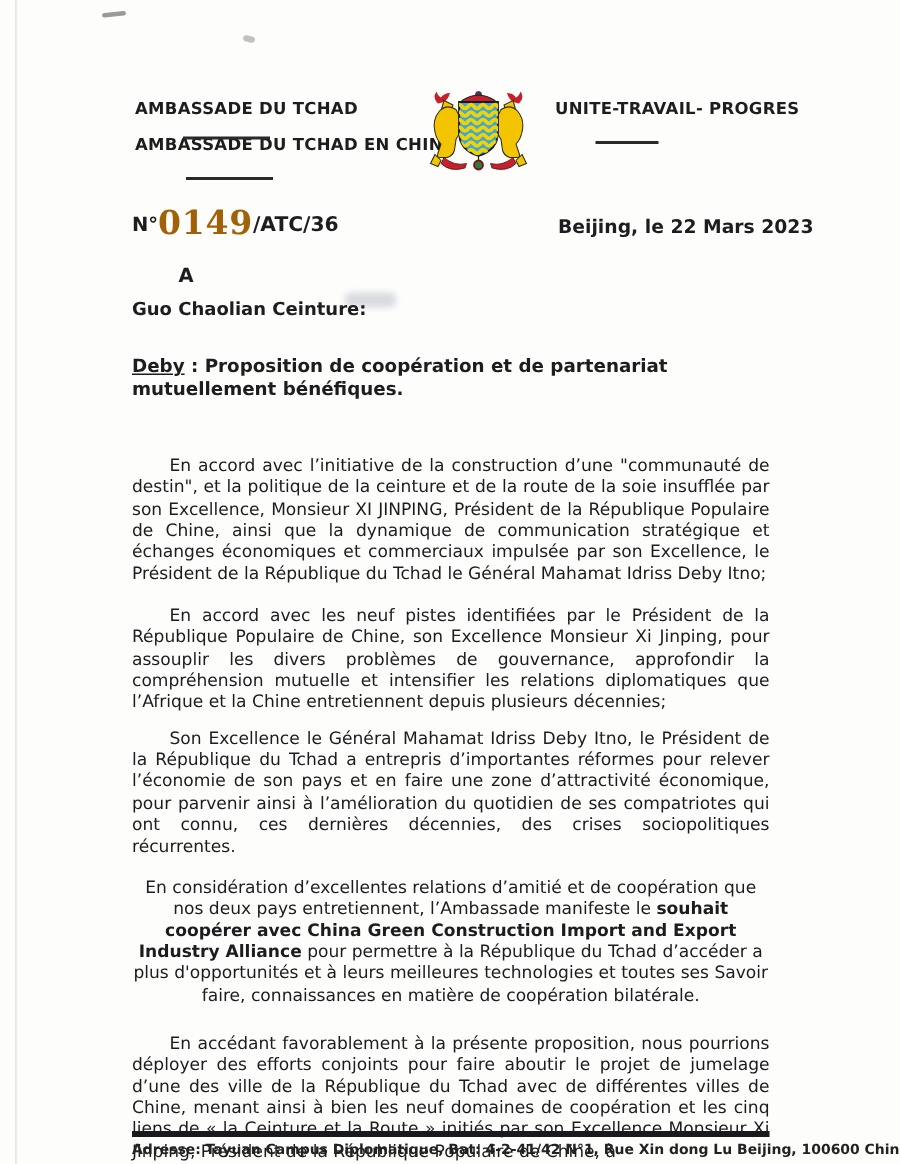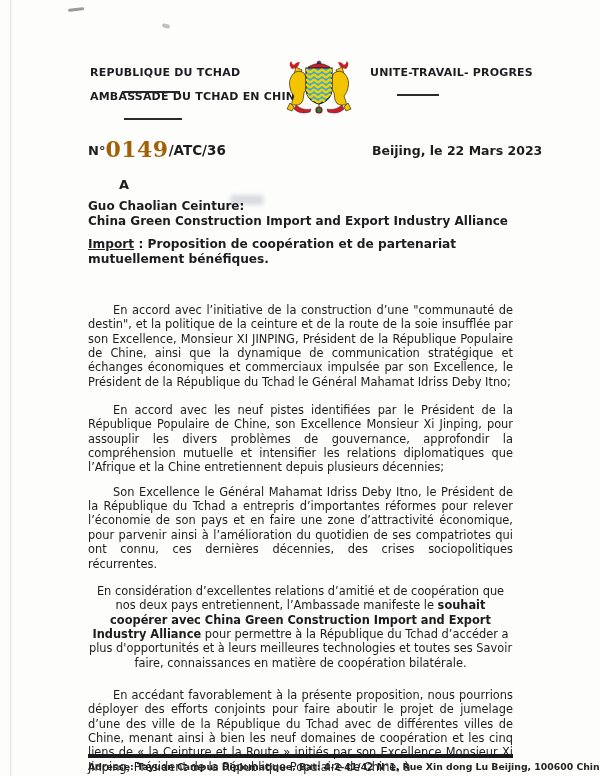--- a/index.html
+++ b/index.html
@@ -57,21 +57,21 @@
 </head>
 <body>
 
 <div class="page">
   <div class="edge-line"></div>
   <div class="staple s1"></div>
   <div class="staple s2"></div>
   <div class="smudge"></div>
 
   <div class="hdr-left">
-    <div>REPUBLIQUE DU TCHAD</div>
+    <div>AMBASSADE DU TCHAD</div>
     <div class="l2">AMBASSADE DU TCHAD EN CHINE</div>
   </div>
   <div class="rule r1"></div>
   <div class="rule r2"></div>
 
   <div class="emblem">
     <svg width="72" height="56" viewBox="0 0 72 56" aria-hidden="true">
 
       <g stroke="#332a12" stroke-width="0.7">
         <path fill="#c8202a" stroke="none" d="M9,10 q-4,-4 -1,-8 q1,3 3,4 q2,-3 6,-3 q-1,4 -4,6 z"></path>
@@ -118,25 +118,24 @@
   <div class="rule r3"></div>
 
   <div class="refline">
     <span class="ref-prefix">N°</span><span class="ref-number">0149</span><span class="ref-suffix">/ATC/36</span>
   </div>
   <div class="dateline">Beijing, le 22 Mars 2023</div>
 
   <div class="salutation">A</div>
   <div class="recipient">
     <div>Guo Chaolian Ceinture:</div>
-    <div>China Green Construction Import and Export Industry Alliance</div>
   </div>
 
   <div class="subject">
-    <span class="u">Import</span><span> : </span><span>Proposition de coopération et de partenariat mutuellement bénéfiques.</span>
+    <span class="u">Deby</span><span> : </span><span>Proposition de coopération et de partenariat mutuellement bénéfiques.</span>
   </div>
 
   <div class="body-text">
     <p class="indent p1">En accord avec l’initiative de la construction d’une "communauté de destin", et la politique de la ceinture et de la route de la soie insufflée par son Excellence, Monsieur XI JINPING, Président de la République Populaire de Chine, ainsi que la dynamique de communication stratégique et échanges économiques et commerciaux impulsée par son Excellence, le Président de la République du Tchad le Général Mahamat Idriss Deby Itno;</p>
     <p class="indent p2">En accord avec les neuf pistes identifiées par le Président de la République Populaire de Chine, son Excellence Monsieur Xi Jinping, pour assouplir les divers problèmes de gouvernance, approfondir la compréhension mutuelle et intensifier les relations diplomatiques que l’Afrique et la Chine entretiennent depuis plusieurs décennies;</p>
     <p class="indent p3">Son Excellence le Général Mahamat Idriss Deby Itno, le Président de la République du Tchad a entrepris d’importantes réformes pour relever l’économie de son pays et en faire une zone d’attractivité économique, pour parvenir ainsi à l’amélioration du quotidien de ses compatriotes qui ont connu, ces dernières décennies, des crises sociopolitiques récurrentes.</p>
     <p class="p4"><span>En considération d’excellentes relations d’amitié et de coopération que nos deux pays entretiennent, l’Ambassade manifeste le </span><span class="bold">souhait coopérer avec  China Green Construction Import and Export Industry Alliance</span><span> pour permettre à la République du Tchad d’accéder a plus d'opportunités et à leurs meilleures technologies et toutes ses Savoir faire, connaissances en matière de coopération bilatérale.</span></p>
     <p class="indent">En accédant favorablement à la présente proposition, nous pourrions déployer des efforts conjoints pour faire aboutir le projet de jumelage d’une des ville de la République du Tchad avec de différentes villes de Chine, menant ainsi à bien les neuf domaines de coopération et les cinq liens de « la Ceinture et la Route » initiés par son Excellence Monsieur Xi Jinping, Président de la République Populaire de Chine, à</p>
   </div>
 

